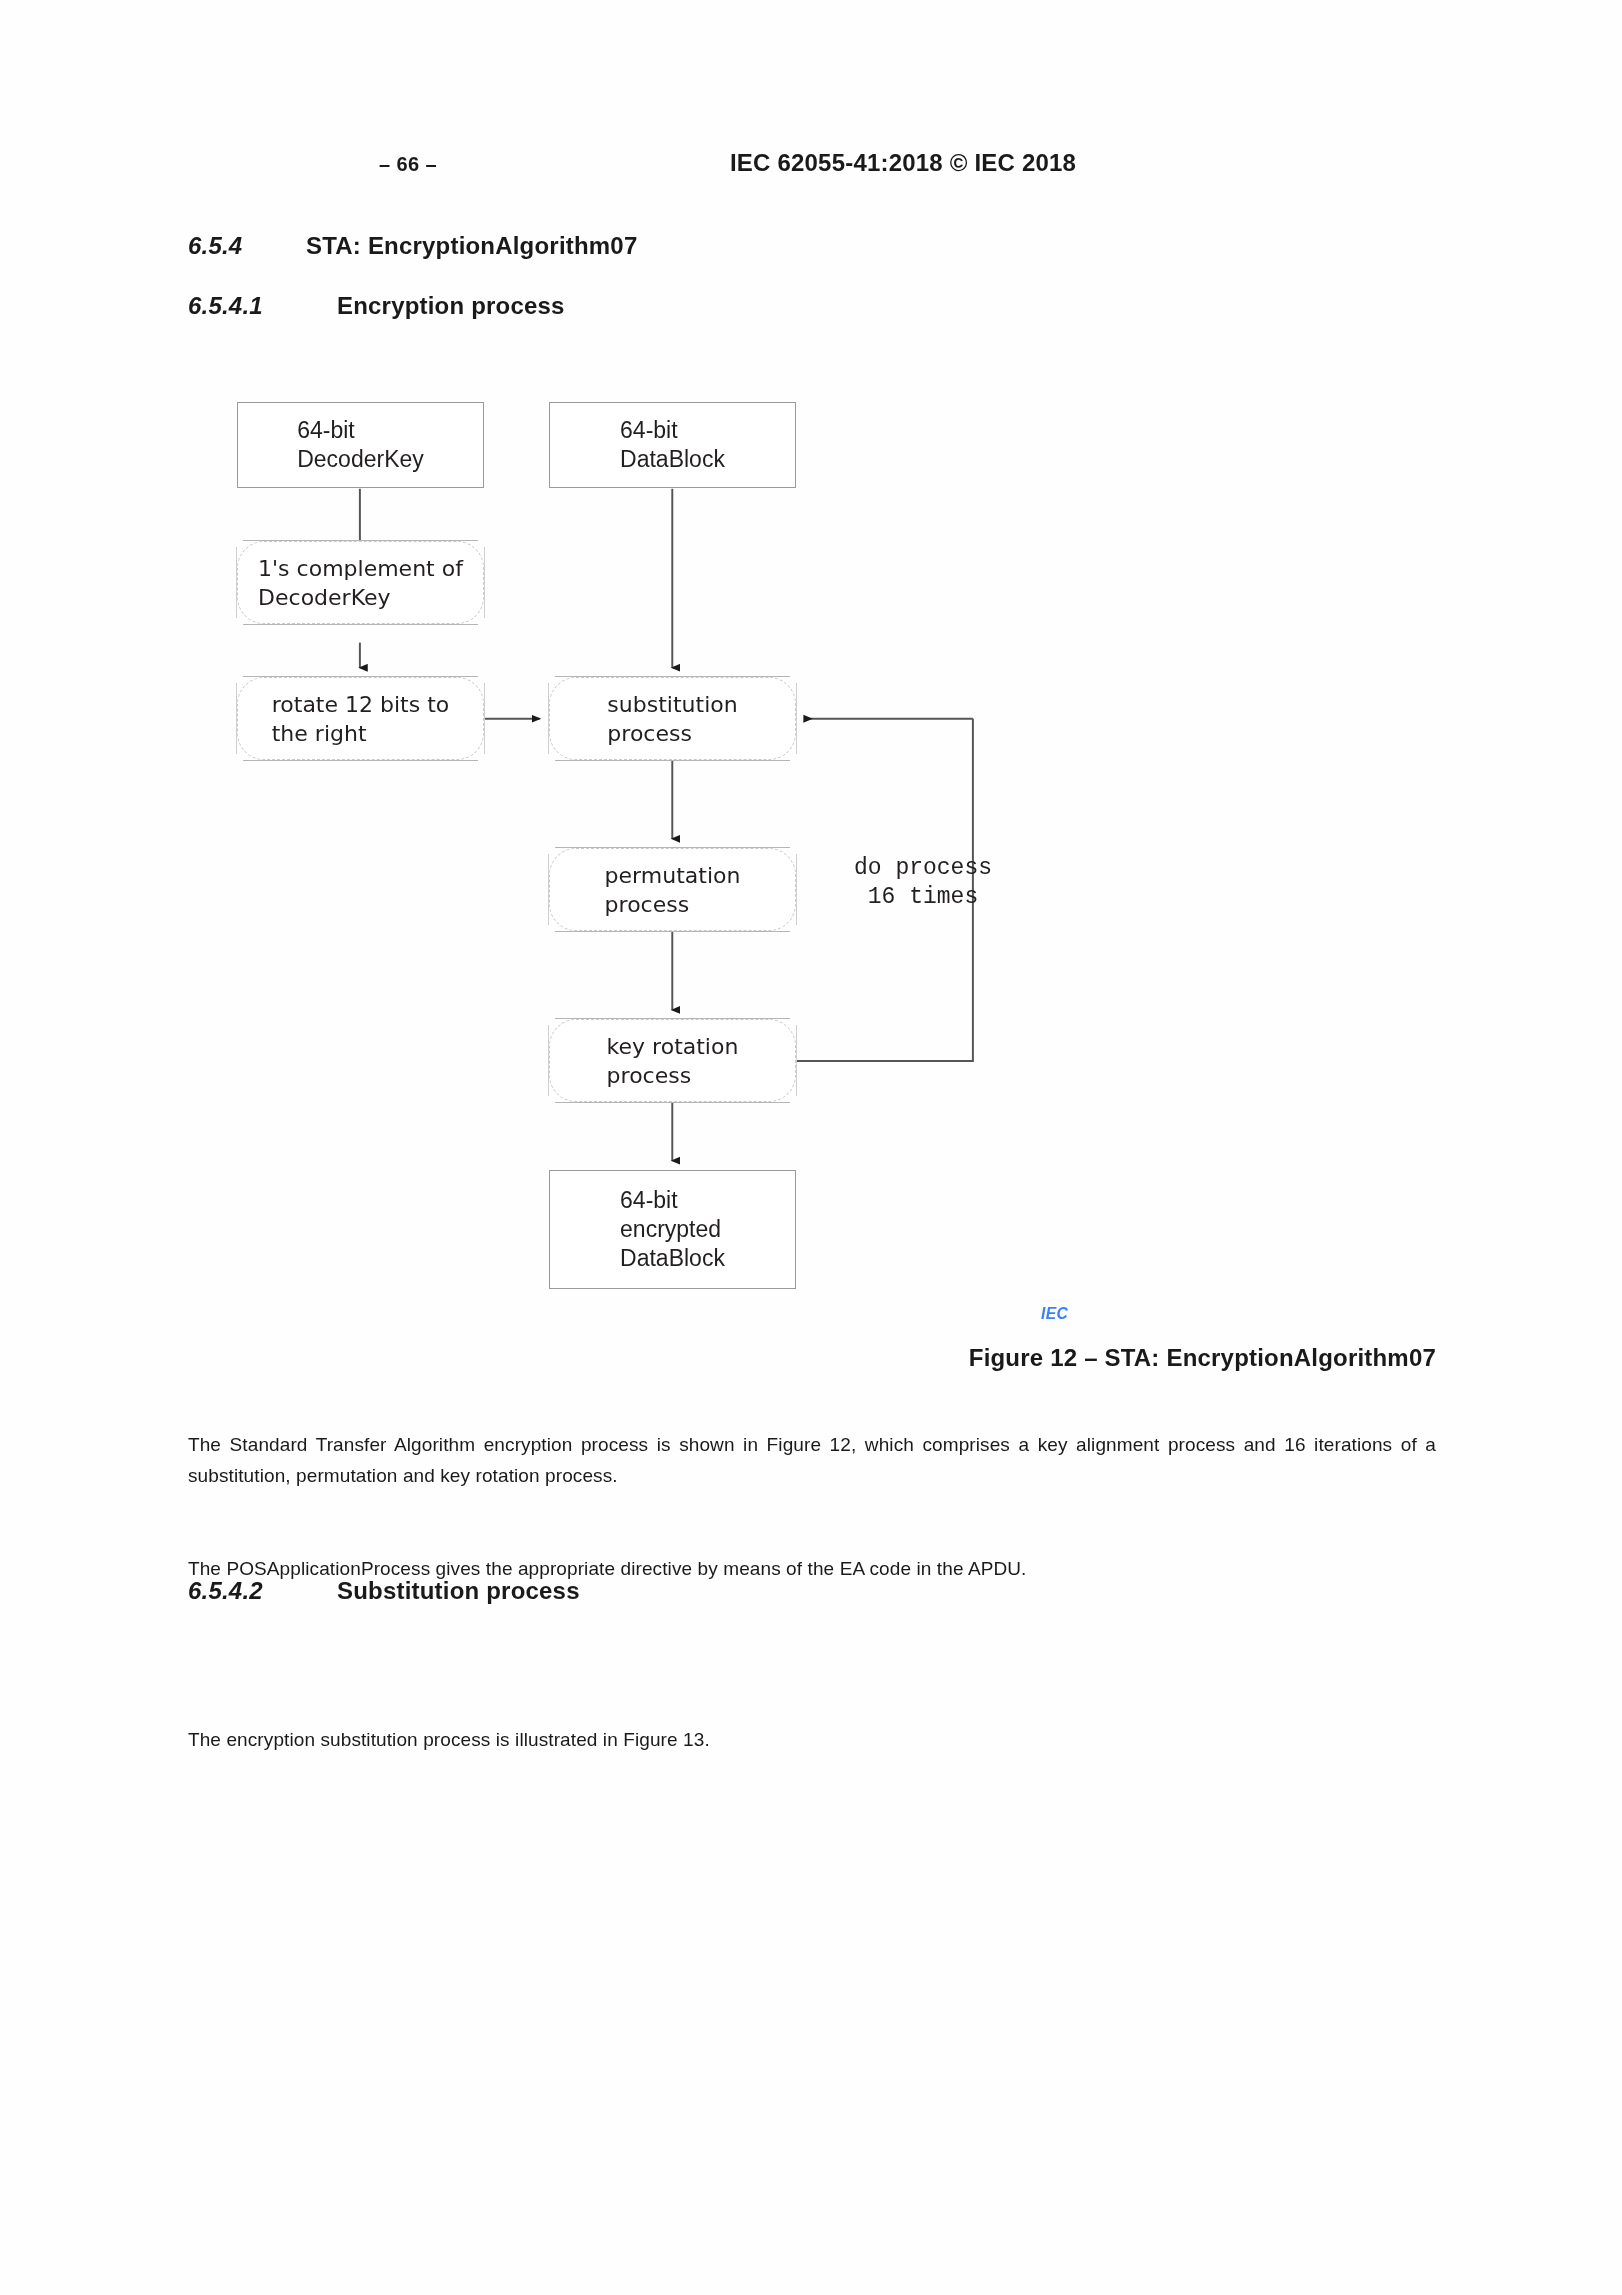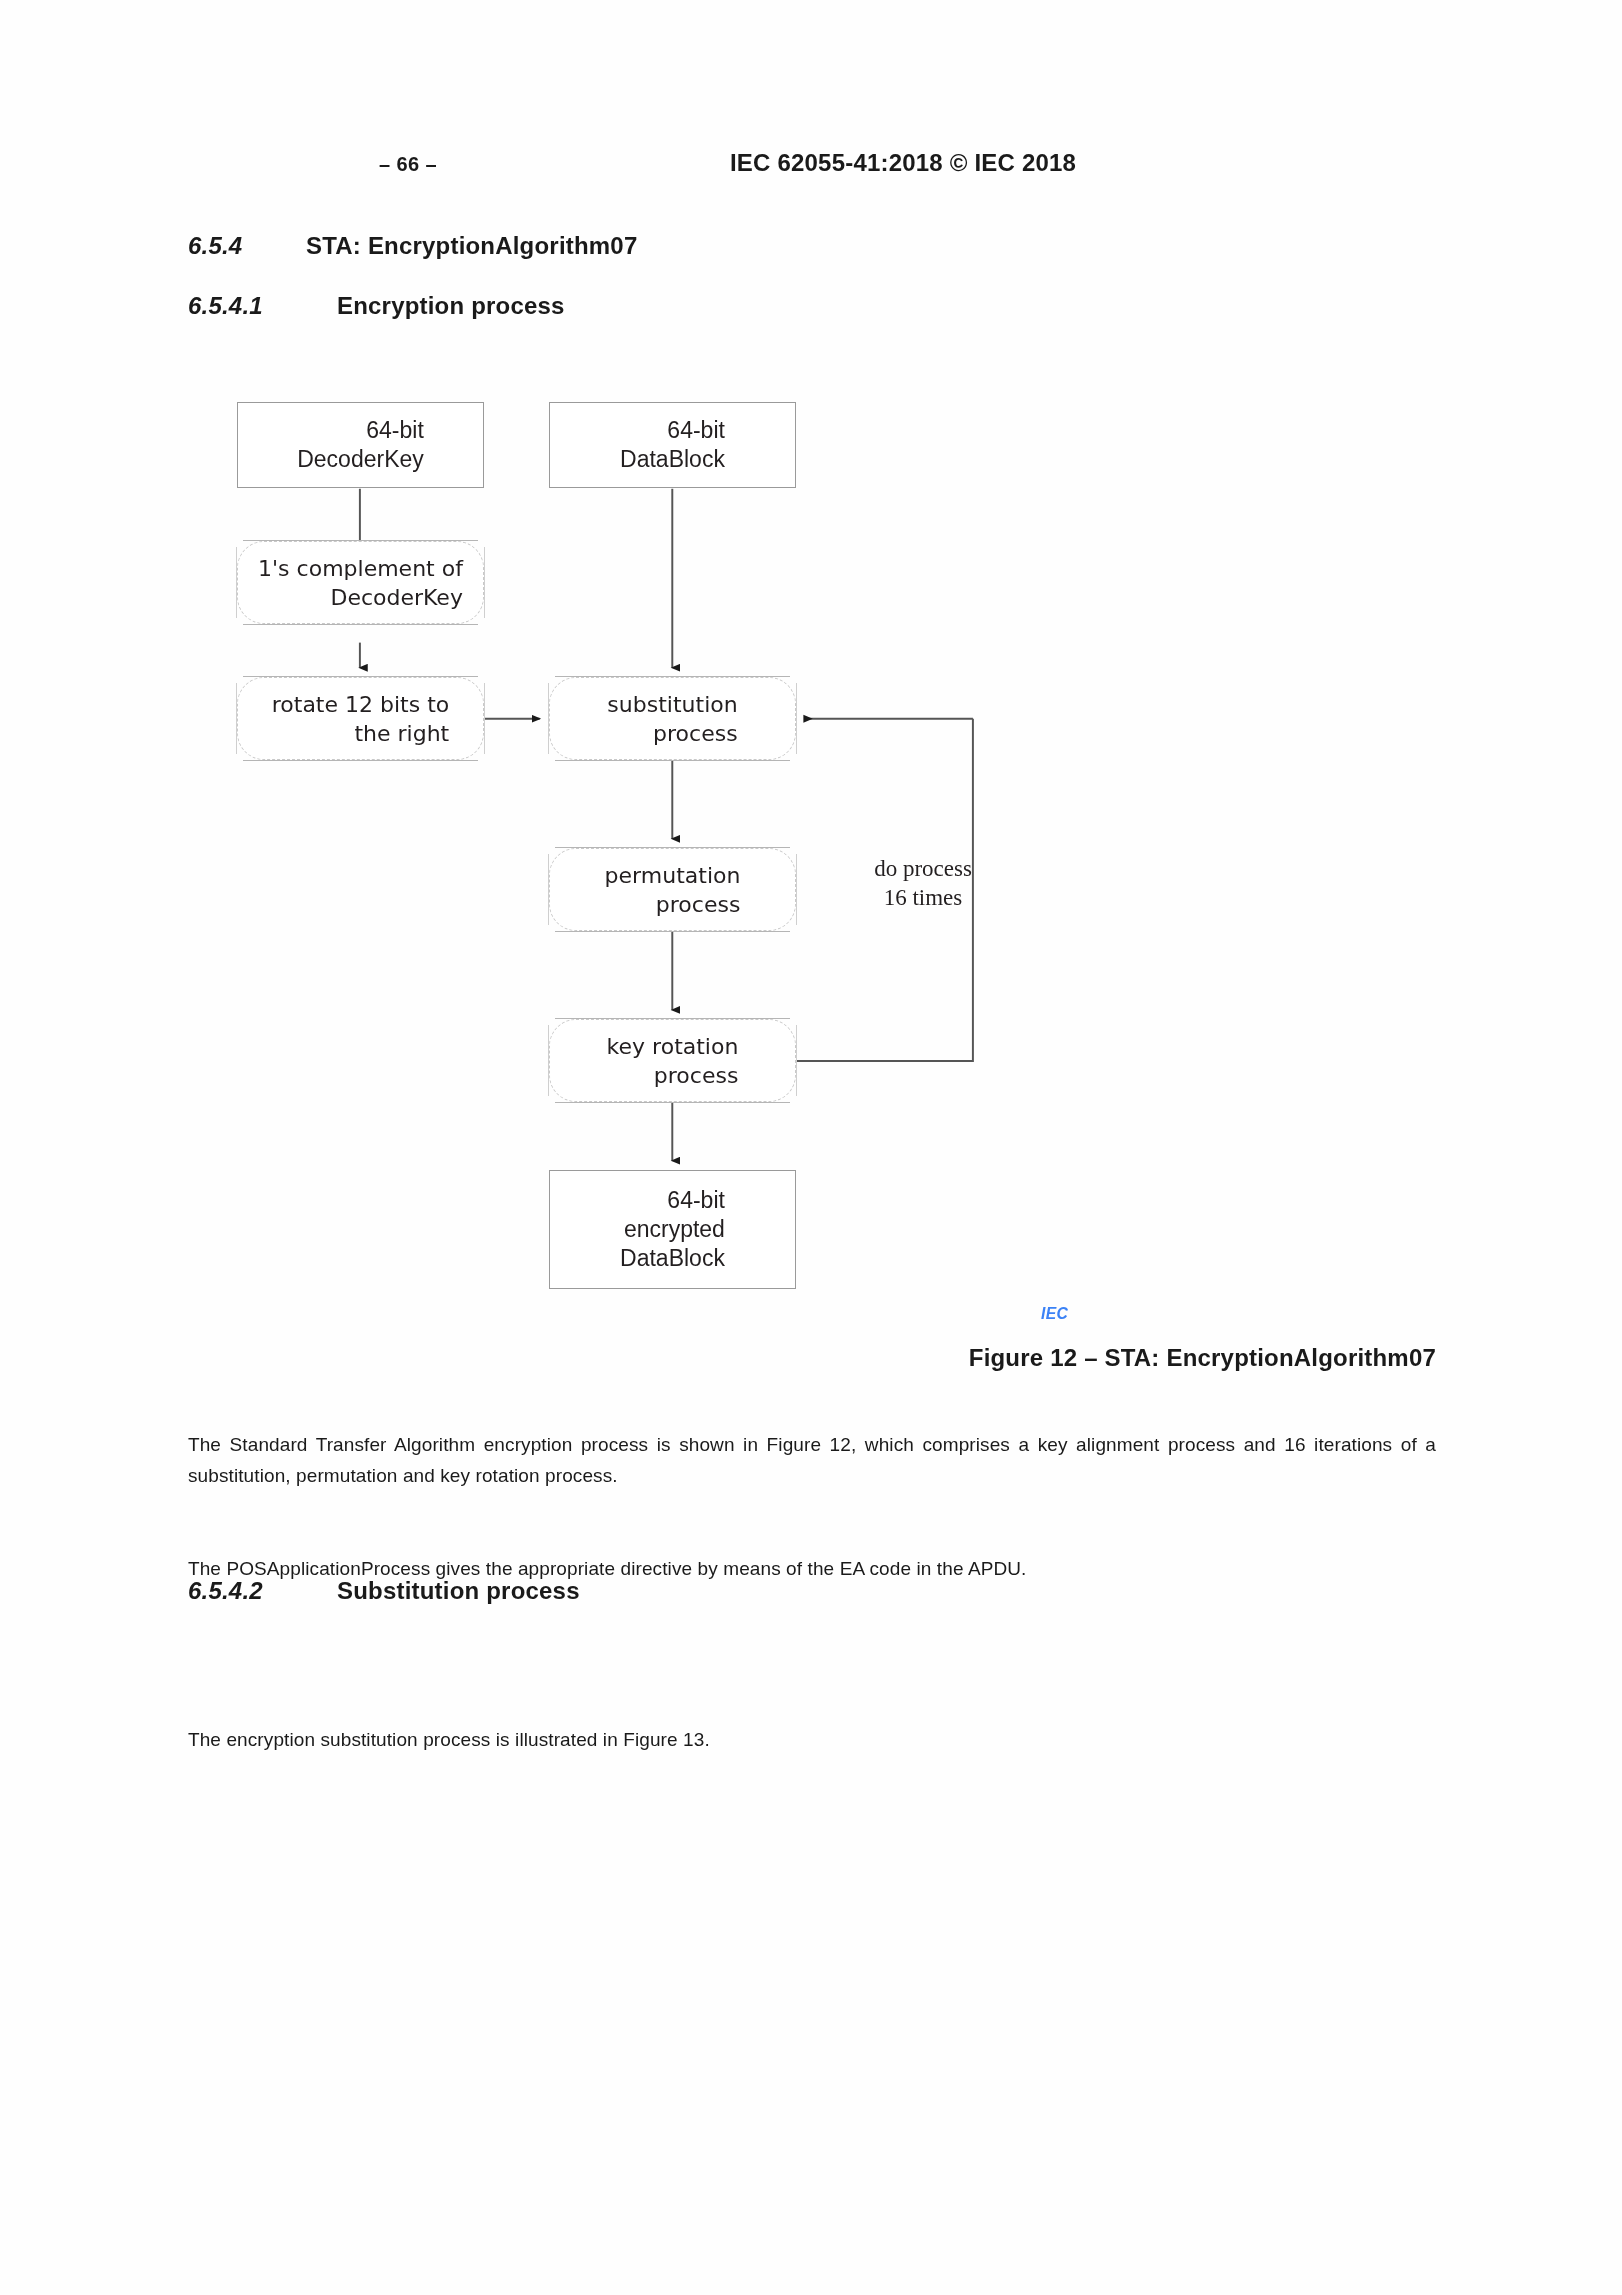--- a/index.html
+++ b/index.html
@@ -98,21 +98,21 @@
   }
   .figure-canvas svg { display: block; }
 
   
   .node {
     position: absolute;
     box-sizing: border-box;
     display: flex;
     align-items: center;
     justify-content: center;
-    text-align: right;
+    text-align: left;
     background: #ffffff;
     color: #231f20;
   }
   .node .lbl { display: block; }
 
   
   .node.rect {
     border: 1.6px solid #9a9a9a;
     font-size: 23px;
     line-height: 29px;
@@ -153,21 +153,21 @@
   #n-encrypted    { left: 361px; top: 785px; width: 247px; height: 119px; }
 
   .loop-label {
     position: absolute;
     left: 633px;
     top: 469px;
     width: 204px;
     text-align: center;
     font-size: 23px;
     line-height: 29px;
-    font-family: Liberation Serif, serif;
+    font-family: Liberation Mono, monospace;
     color: #231f20;
   }
 
   .iec-mark {
     position: absolute;
     left: 853px;
     top: 920px;
     font-size: 15.7px;
     font-style: italic;
     font-weight: bold;

